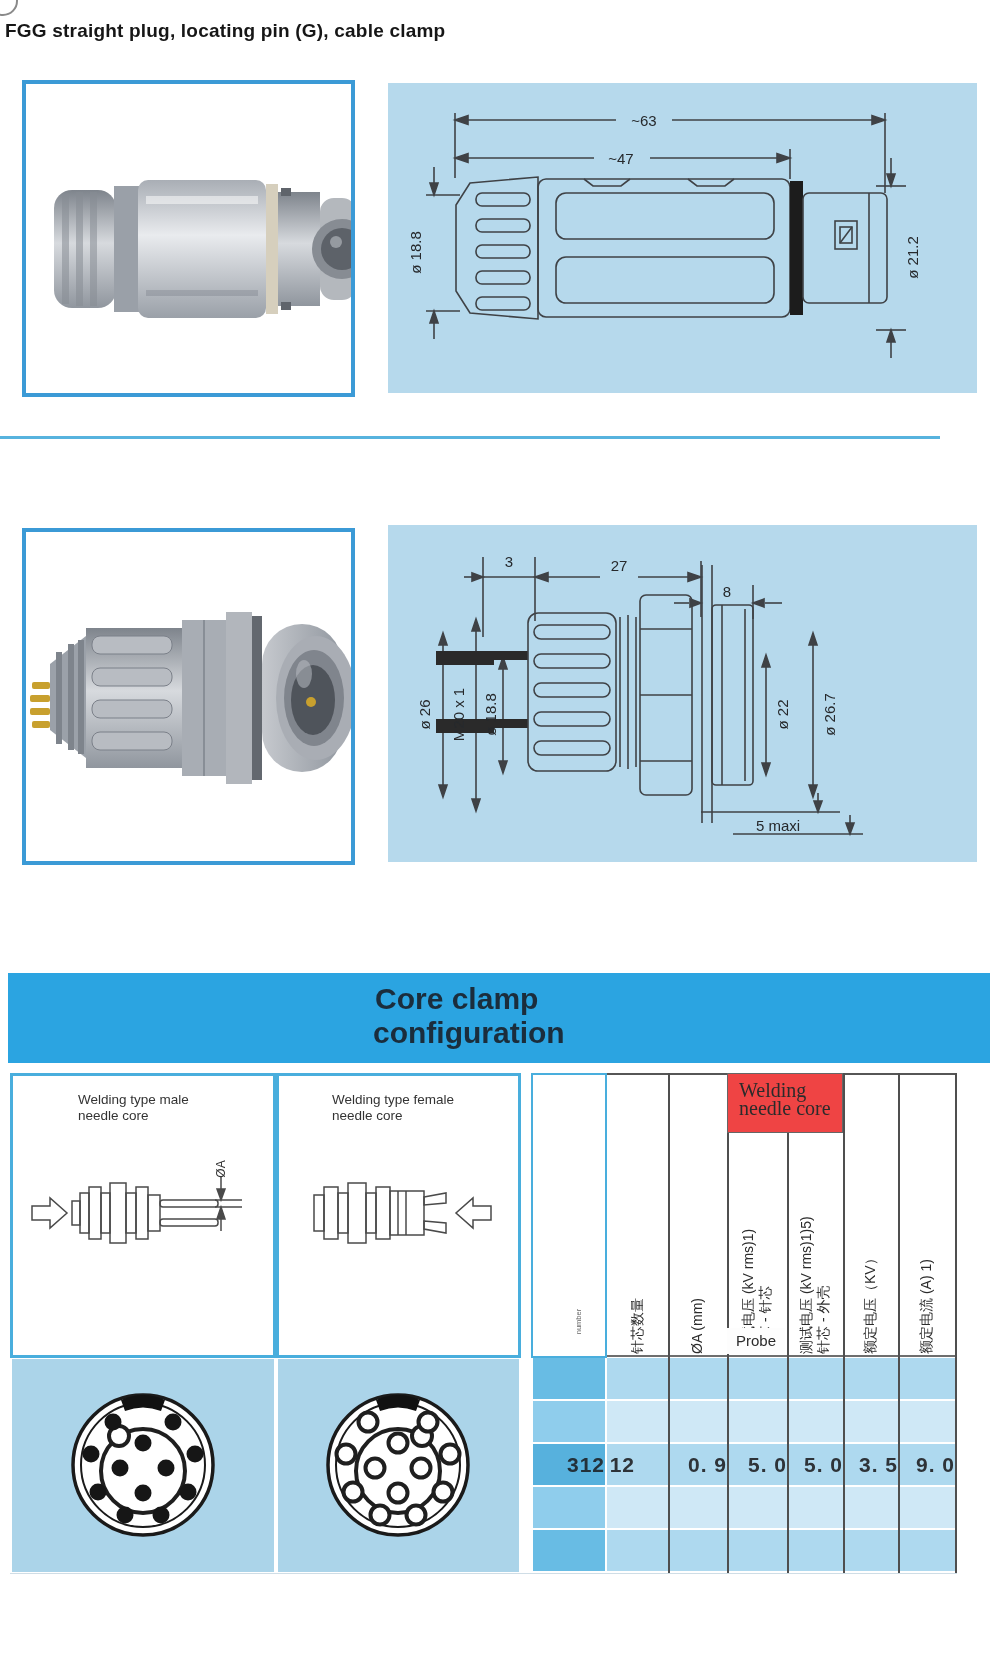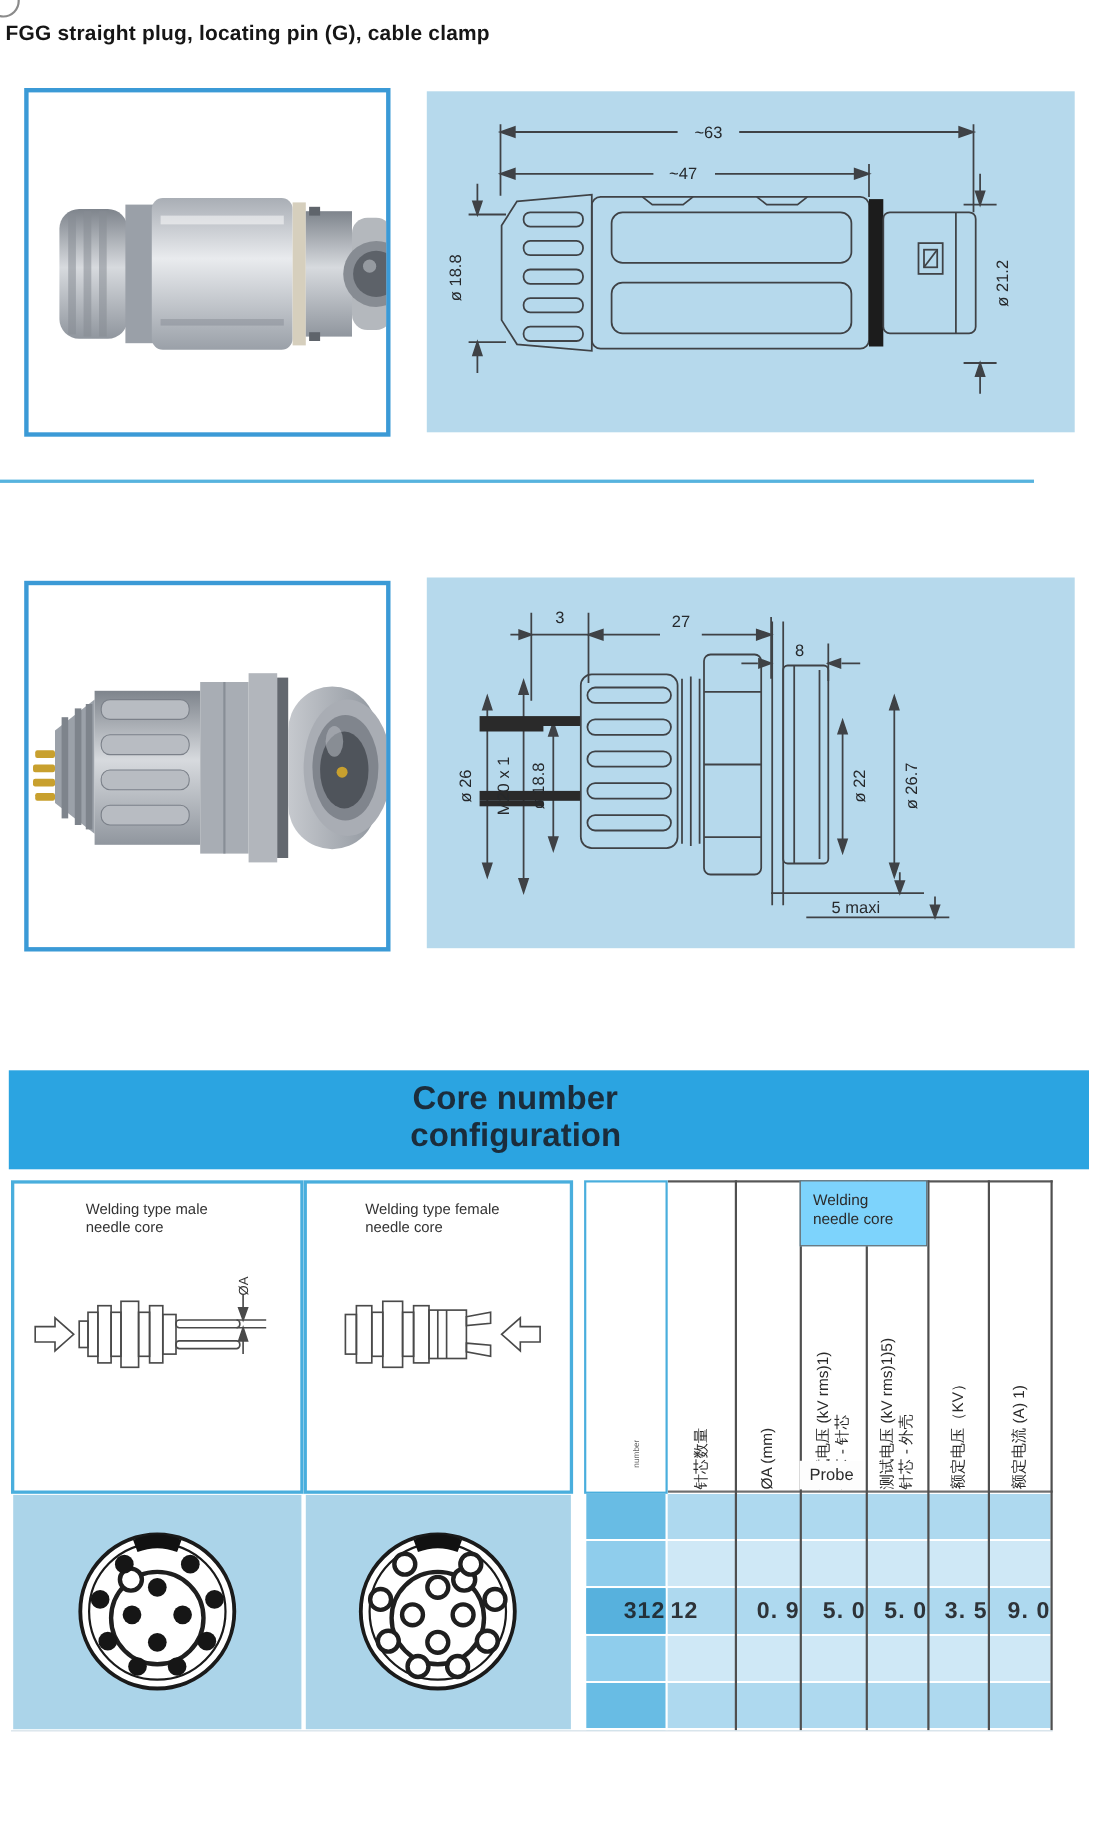--- a/index.html
+++ b/index.html
@@ -16,22 +16,22 @@
   .tbl-cell{background:#fff;border:3px solid #49aedd;box-sizing:border-box;}
   .num-cell{background:#fff;border:2px solid #49aedd;box-sizing:border-box;}
   .cell-label{font-size:13.5px;line-height:16px;color:#333;white-space:pre-line;}
   .vline{position:absolute;top:1073px;height:500px;width:2px;background:#4f4f4f;}
   .stripes-num{background:repeating-linear-gradient(180deg,#68bce4 0 41px,#ffffff 41px 43px,#8fcdec 43px 84px,#ffffff 84px 86px);}
   .stripes-cols{background:repeating-linear-gradient(180deg,#aed9ef 0 41px,#ffffff 41px 43px,#cfe8f6 43px 84px,#ffffff 84px 86px);}
   .vcol{position:absolute;top:1354px;transform:rotate(-90deg);transform-origin:0 0;
         width:265px;font-size:14px;line-height:17px;color:#2b2b2b;white-space:pre-line;}
   .vsmall{position:absolute;transform:rotate(-90deg);transform-origin:center center;
         font-size:7.5px;color:#666;width:44px;text-align:center;}
-  .group-box{background:#7dd3fc;border:1.5px solid #666;box-sizing:border-box;
-        font-size:14px;line-height:18px;color:#2b2b2b;white-space:pre-line;padding:7px 0 0 11px;}
+  .group-box{background:#ef4444;border:1.5px solid #666;box-sizing:border-box;
+        font-size:20px;line-height:18px;color:#2b2b2b;white-space:pre-line;padding:7px 0 0 11px;font-family:Liberation Serif, serif;}
   .probe{background:#fdfdfd;font-size:15px;color:#2b2b2b;text-align:center;line-height:26px;}
   .val{position:absolute;top:1444px;height:41px;line-height:41px;text-align:right;
        font-size:21px;font-weight:600;color:#2e3338;letter-spacing:1px;}
   .blue-cell{background:#abd4e9;}
   svg{display:block;}
 </style>
 </head>
 <body>
 
 <div id="page">
@@ -248,21 +248,21 @@
     <div class="dimlab" style="left:328px;top:58px;width:22px;">8</div>
     <div class="dimlab vlab" style="left:-9px;top:181px;">ø 26</div>
     <div class="dimlab vlab" style="left:25px;top:181px;">M20 x 1</div>
     <div class="dimlab vlab" style="left:57px;top:181px;">ø 18.8</div>
     <div class="dimlab vlab" style="left:349px;top:181px;">ø 22</div>
     <div class="dimlab vlab" style="left:396px;top:181px;">ø 26.7</div>
     <div class="dimlab" style="left:345px;top:292px;width:90px;">5 maxi</div>
   </div>
 
   <div class="abs banner" style="left:8px;top:973px;width:982px;height:90px;">
-    <div class="abs banner-text" style="left:367px;top:9px;">Core number</div>
+    <div class="abs banner-text" style="left:367px;top:9px;">Core clamp</div>
     <div class="abs banner-text" style="left:365px;top:43px;">configuration</div>
   </div>
 
   <div class="abs stripes-num" style="left:533px;top:1358px;width:72px;height:215px;"></div>
   <div class="abs stripes-cols" style="left:607px;top:1358px;width:348px;height:215px;"></div>
   <div class="abs" style="left:533px;top:1444px;width:72px;height:41px;background:#57b1dd;"></div>
 
   <div class="abs" style="left:607px;top:1073px;width:350px;height:2px;background:#565656;"></div>
   <div class="abs" style="left:607px;top:1355px;width:350px;height:2px;background:#6e6e6e;"></div>
   <div class="vline" style="left:668px;"></div>

